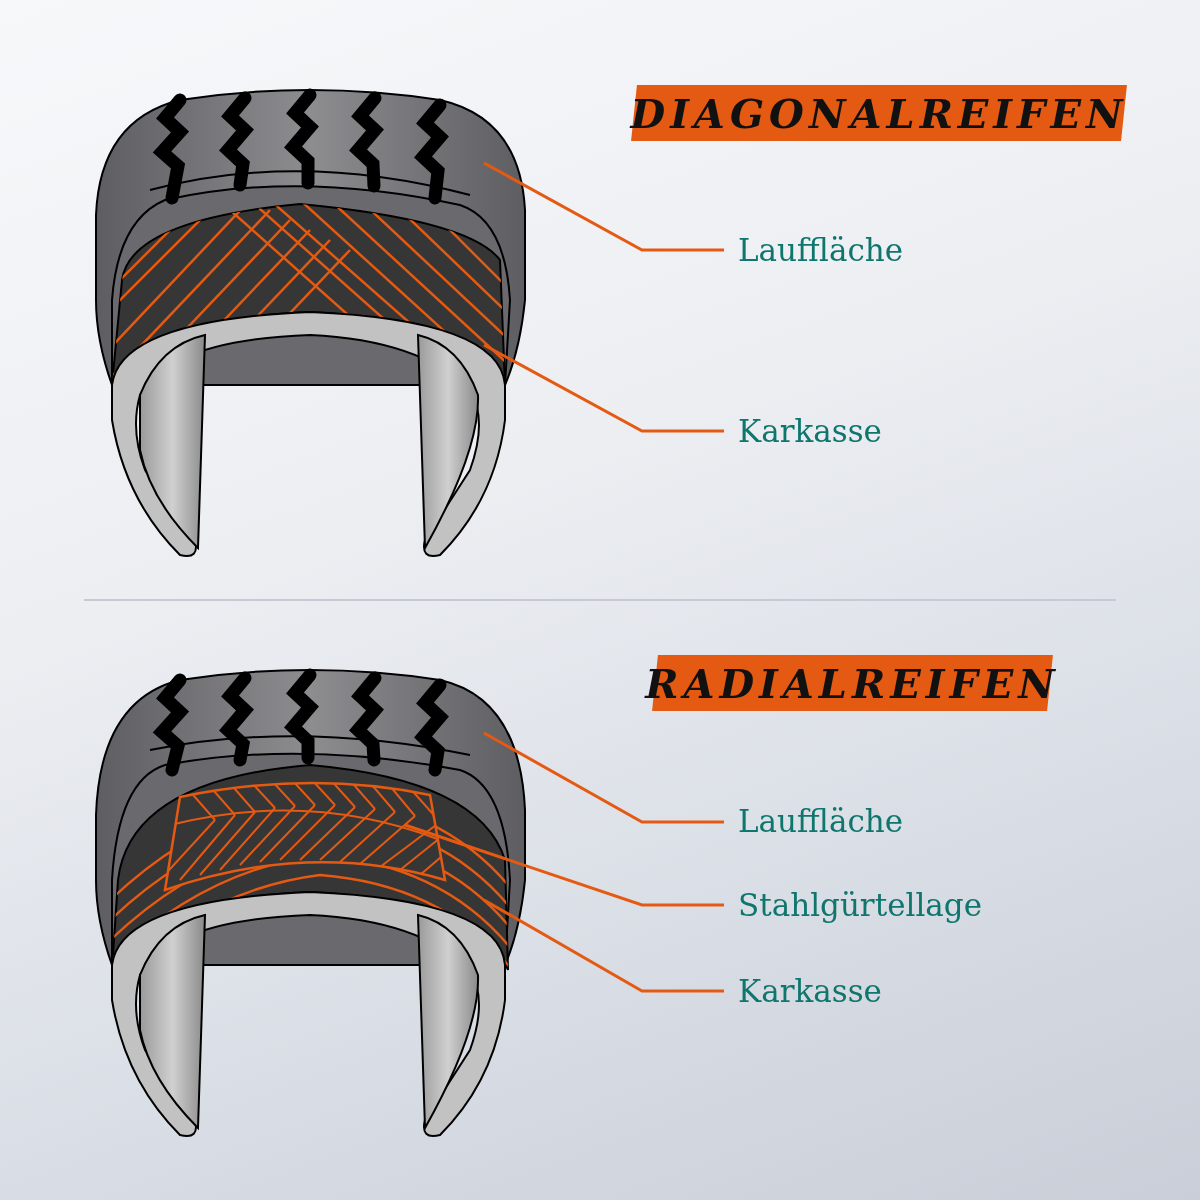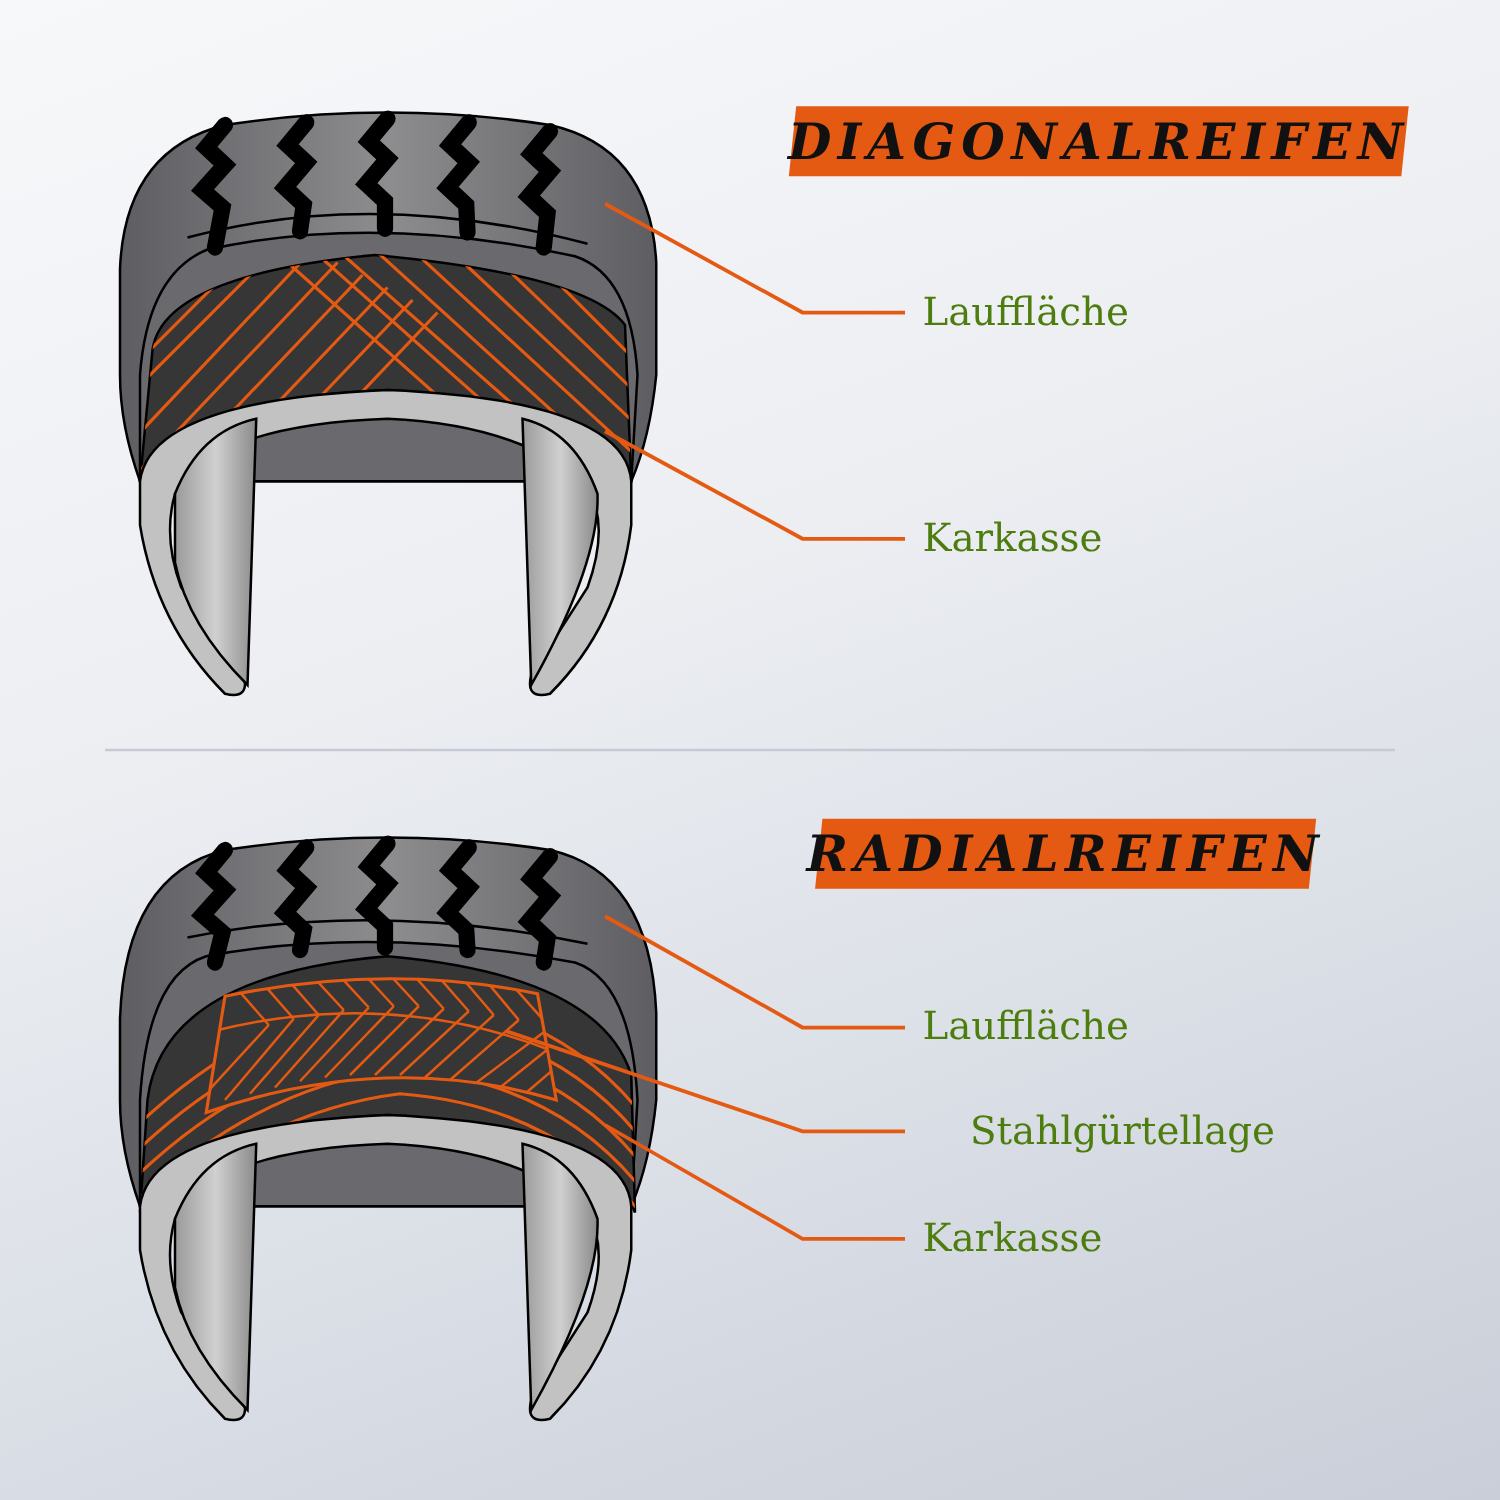--- a/index.html
+++ b/index.html
@@ -23,21 +23,21 @@
   .title-text {
     position: absolute; top: 0; left: 0; right: 0; height: 56px;
     transform: skewX(6deg);
     display: flex; align-items: center; justify-content: center;
     font-family: "DejaVu Serif", serif;
     font-weight: bold; font-style: italic;
     font-size: 40px; letter-spacing: 5px; color: #111;
   }
   .label {
     position: absolute; font-family: "DejaVu Serif", serif;
-    font-size: 31px; color: #4d7c0f; line-height: 1;
+    font-size: 31px; color: #0f766e; line-height: 1;
   }
   svg.illus { position: absolute; left: 0; top: 0; }
 </style>
 </head>
 <body>
 
 <div class="divider"></div>
 
 <div class="panel top">
   <svg class="illus" width="1200" height="600" viewBox="0 0 1200 600">
@@ -183,15 +183,15 @@
       <polyline points="484,153 642,242 724,242"></polyline>
       <polyline points="405,245 642,325 724,325"></polyline>
       <polyline points="484,320 642,411 724,411"></polyline>
     </g>
   </svg>
 
   <div class="title-badge" style="left:655px; top:75px; width:395px;">
     <div class="title-text">RADIALREIFEN</div>
   </div>
   <div class="label" style="left:738px; top:226px;">Lauffläche</div>
-  <div class="label" style="left:776px; top:310px;">Stahlgürtellage</div>
+  <div class="label" style="left:738px; top:310px;">Stahlgürtellage</div>
   <div class="label" style="left:738px; top:396px;">Karkasse</div>
 </div>
 
 </body></html>

